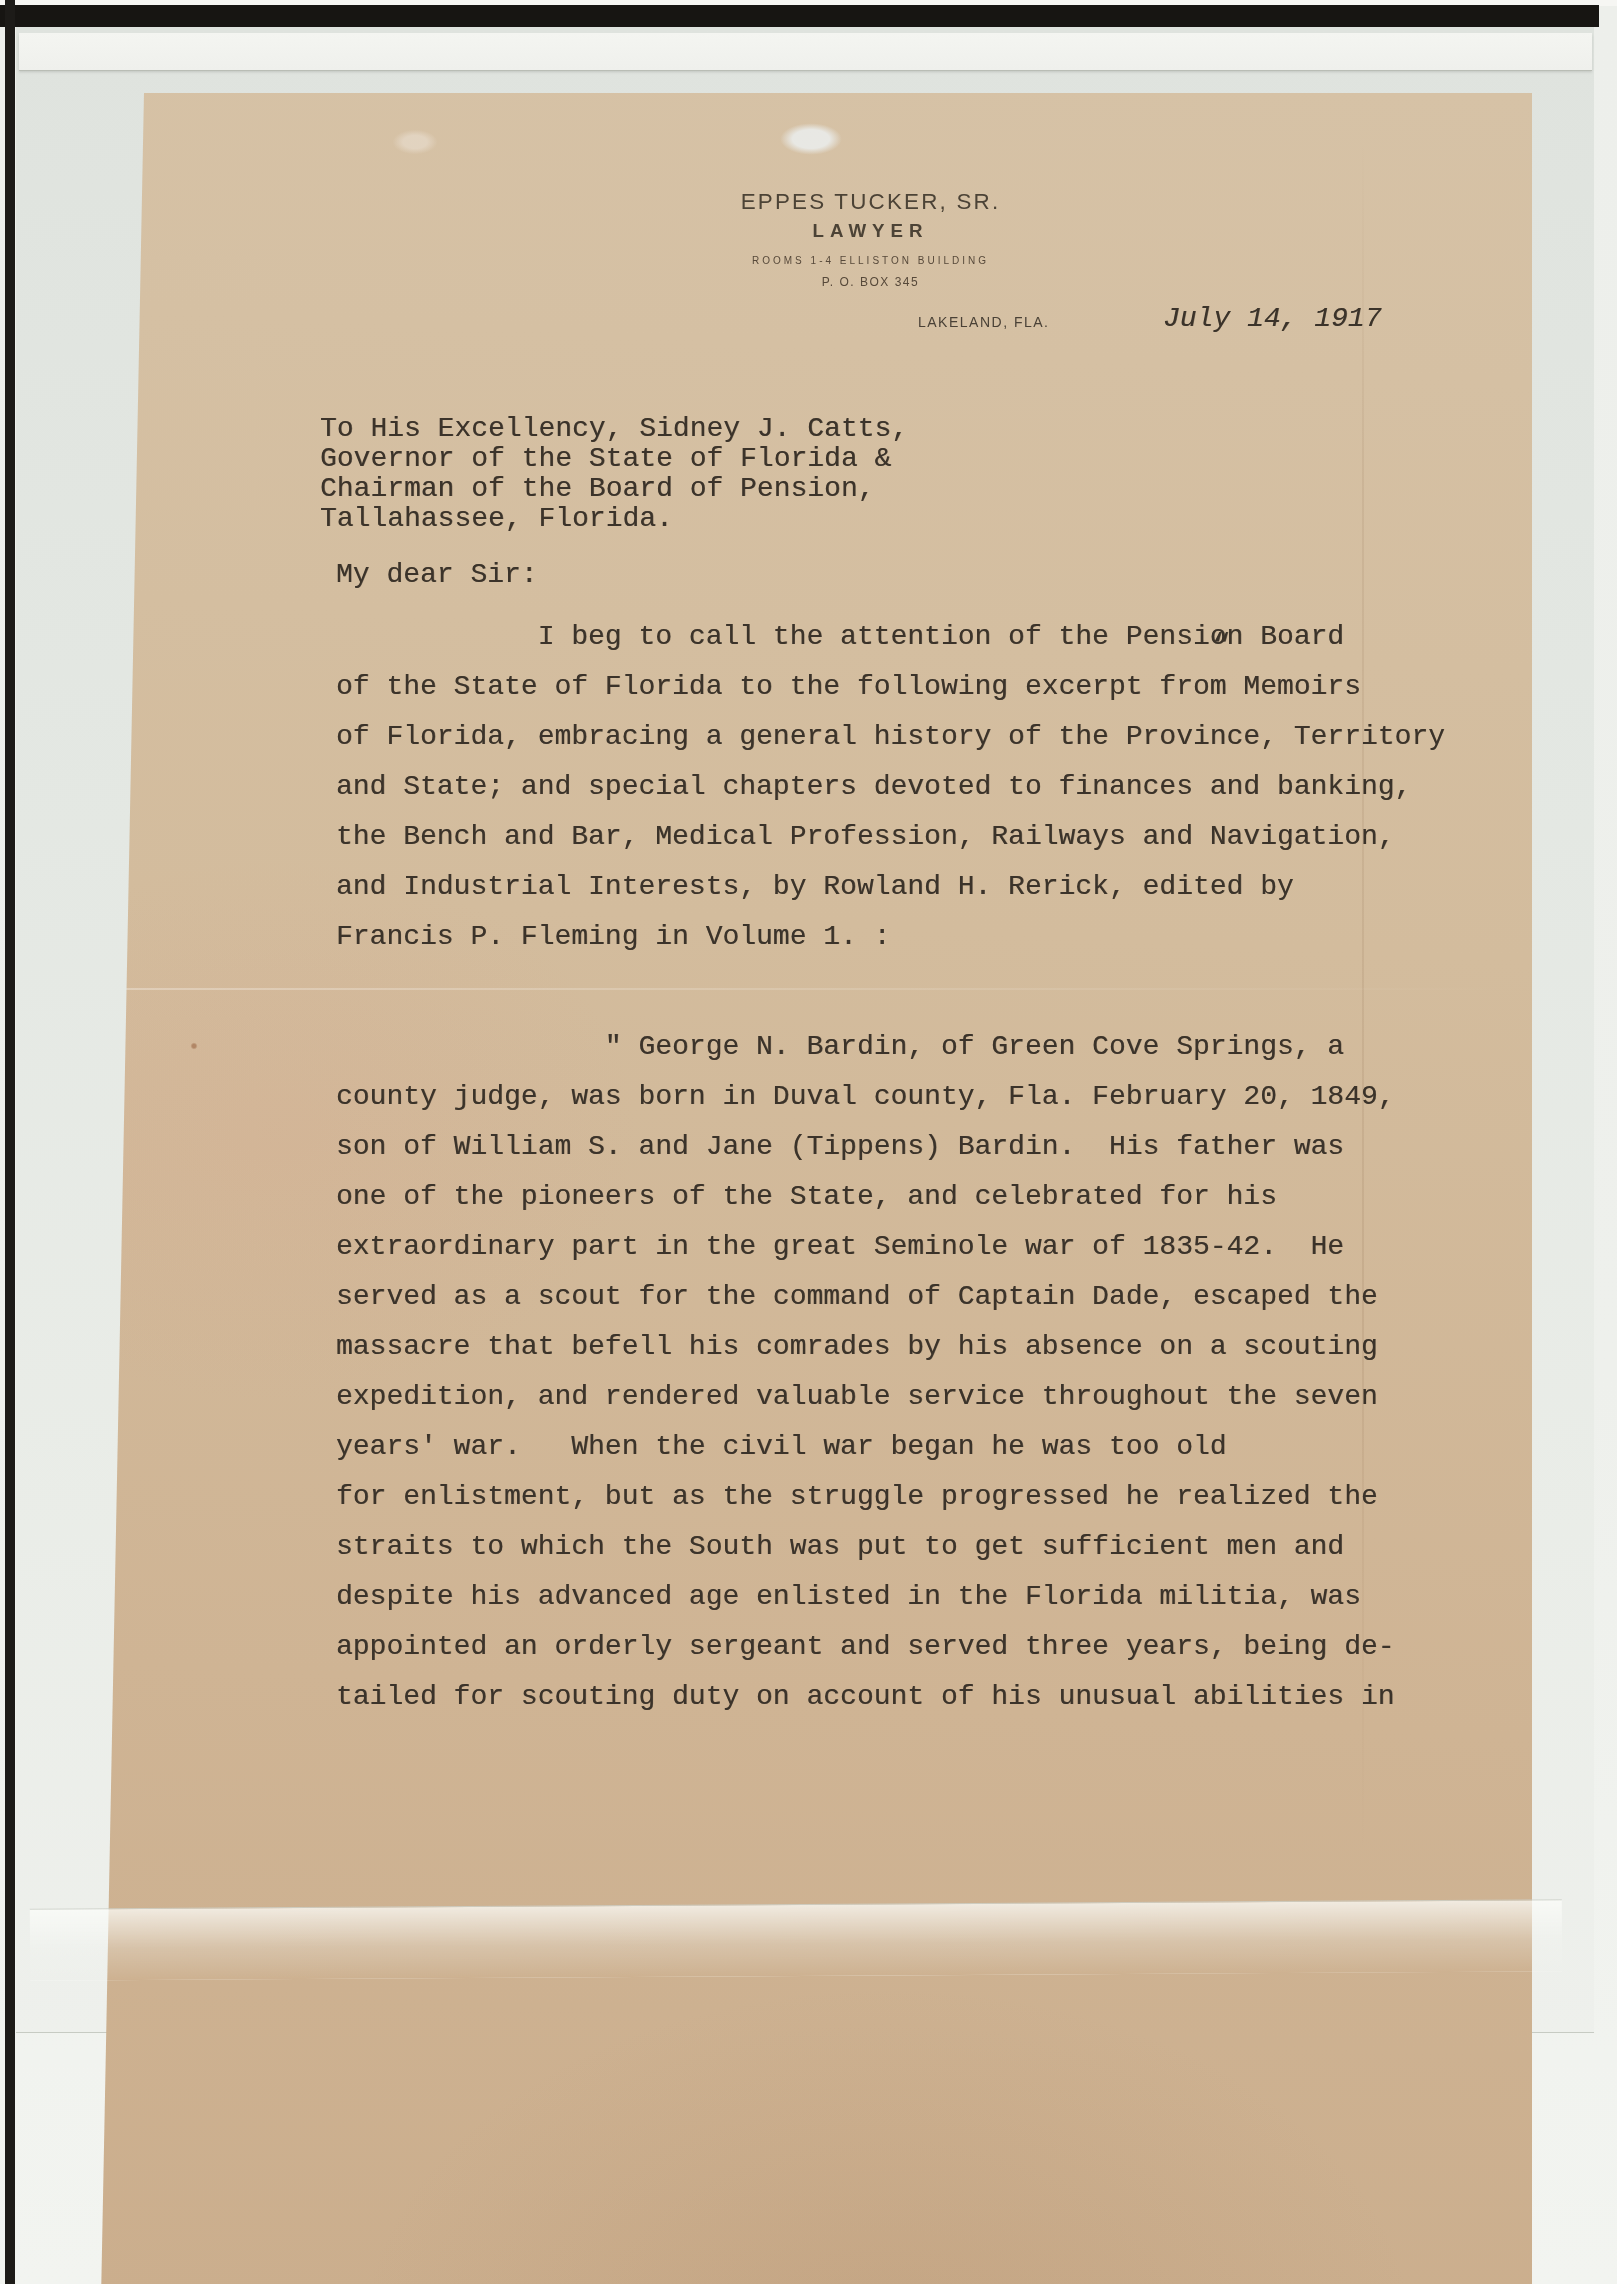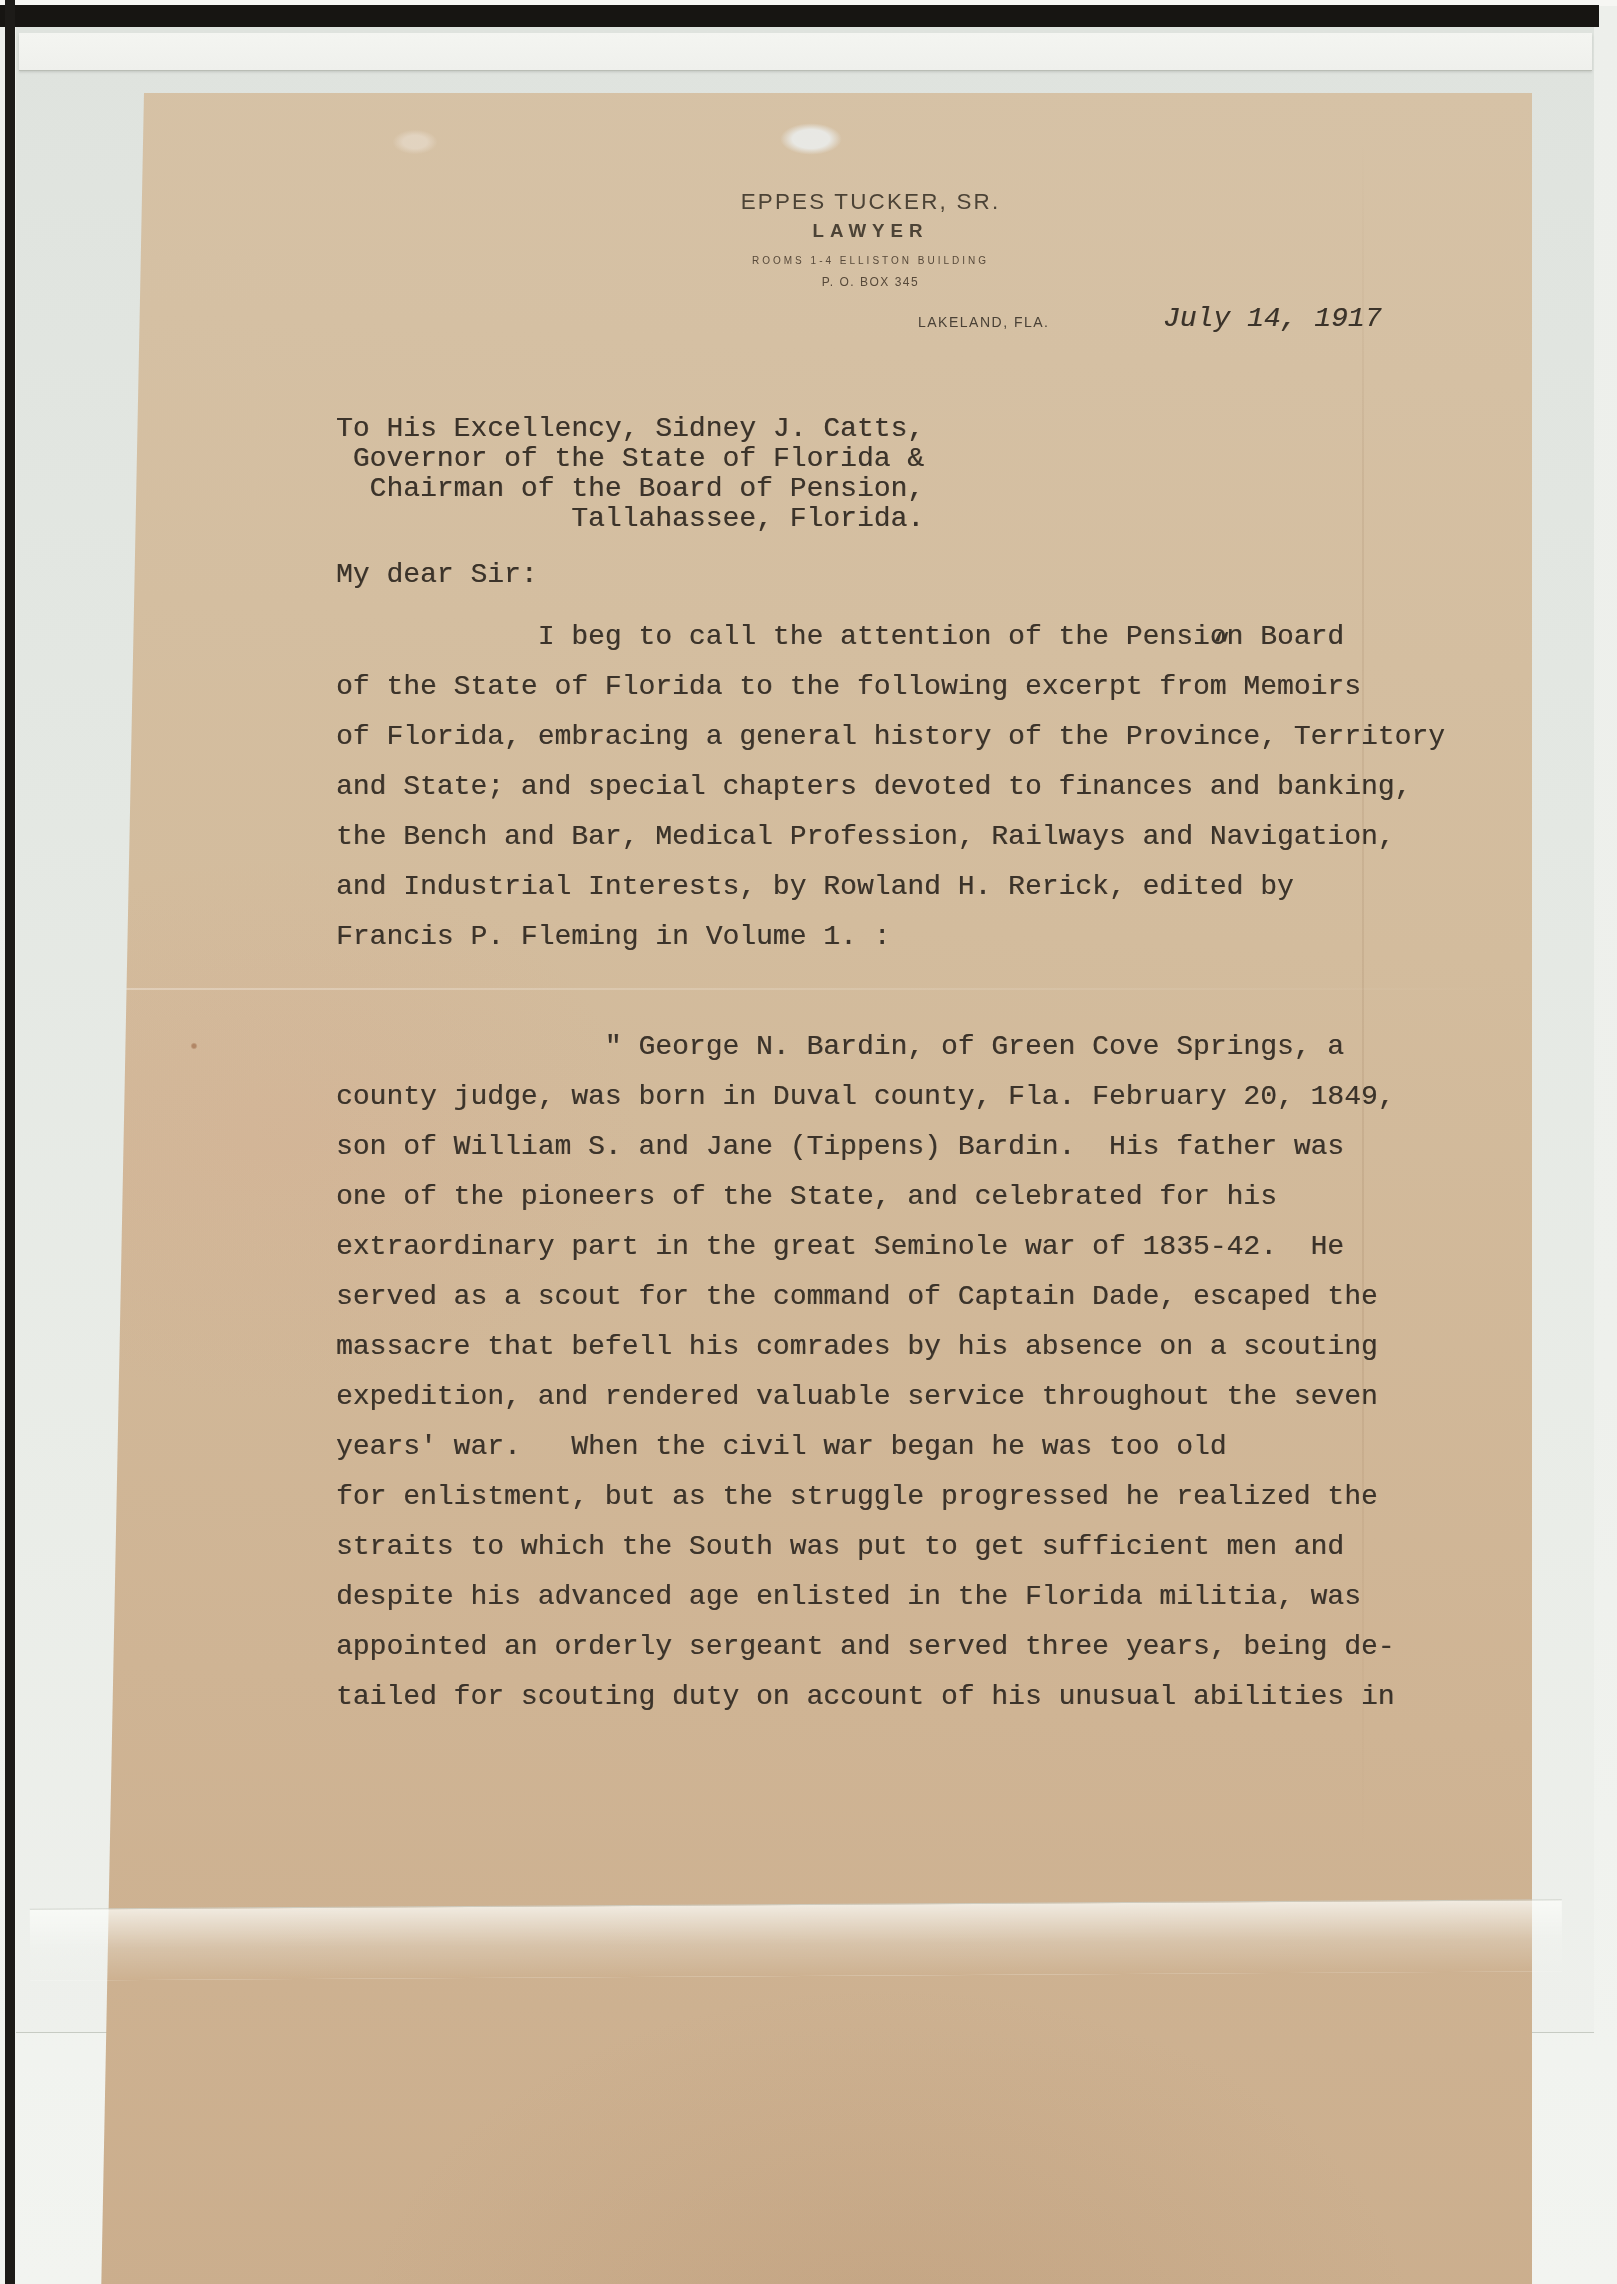--- a/index.html
+++ b/index.html
@@ -70,21 +70,21 @@
   }
   
   .typed {
     font-family: "Liberation Mono", "DejaVu Sans Mono", monospace;
     font-size: 28px;
     color: var(--ink, #3b332a);
     text-shadow: 0.4px 0.3px 0.5px rgba(59,51,42,0.55);
   }
   .typed-date { position: absolute; left: 1062px; top: 209px; line-height: 33px; white-space: pre; font-style: italic; }
   .t-line { white-space: pre; }
-  .recipient-block { position: absolute; left: 235px; top: 321px; text-align: right; }
+  .recipient-block { position: absolute; left: 219px; top: 321px; }
   .recipient-block .t-line { line-height: 30px; }
   .salutation { position: absolute; left: 235px; top: 467px; line-height: 30px; white-space: pre; }
   .para { position: absolute; left: 229px; margin-left: 6px; }
   .para .t-line { line-height: 50px; height: 50px; }
   .para-1 { top: 519px; }
   .para-2 { top: 929px; }
   .inserted-quote {
     position: absolute; left: 1111px; top: 538px;
     font-size: 31px; line-height: 31px; white-space: pre;
   }

